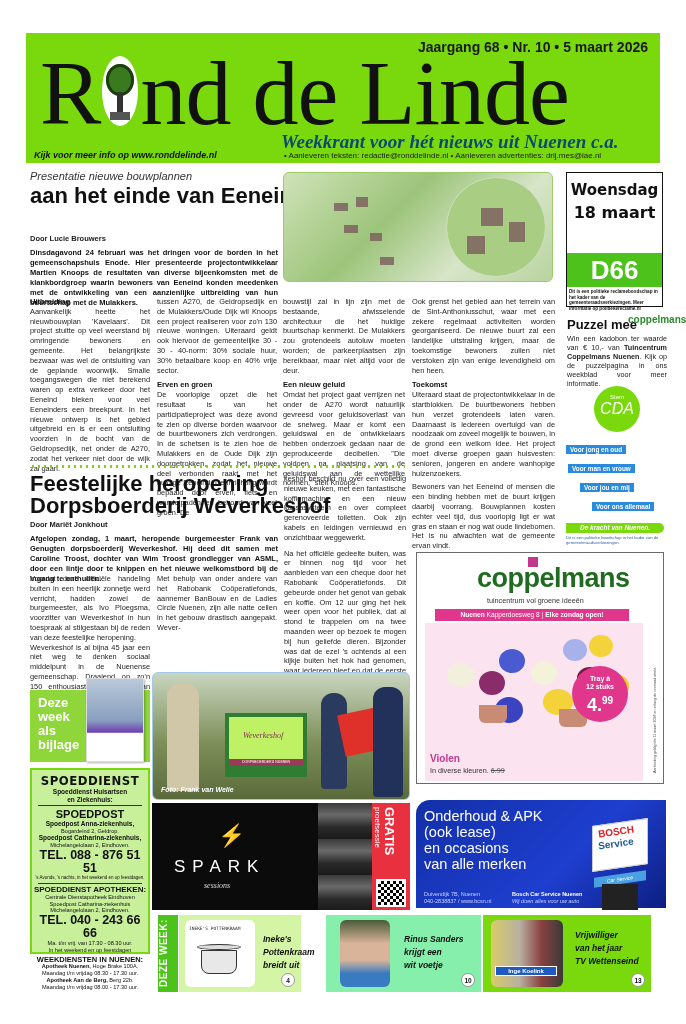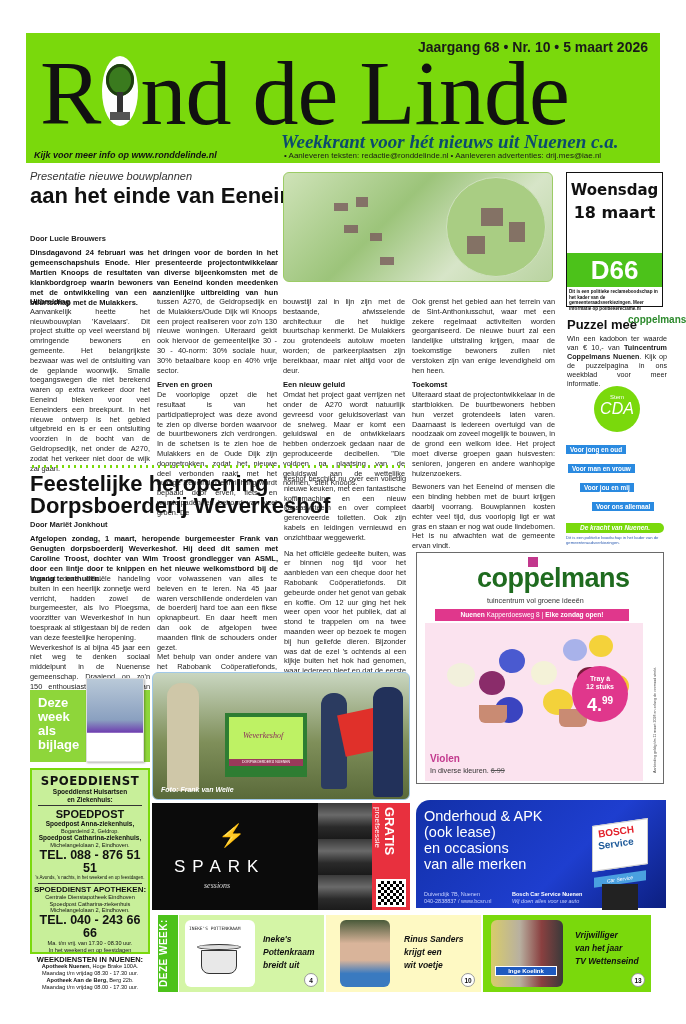--- a/index.html
+++ b/index.html
@@ -198,21 +198,20 @@
   <div>Feestelijke heropening</div>
   <div>Dorpsboerderij Weverkeshof</div>
 </div>
 <div class="abs by" style="left:30px;top:520px">Door Mariët Jonkhout</div>
 <div class="abs lead" style="left:30px;top:534px;width:248px">Afgelopen zondag, 1 maart, heropende burgemeester Frank van Genugten dorpsboerderij Weverkeshof. Hij deed dit samen met Caroline Troost, dochter van Wim Troost grondlegger van ASML, door een lintje door te knippen en het nieuwe welkomstbord bij de ingang te onthullen.</div>
 <div class="abs col" style="left:30px;top:574px;width:120px">
   <p>Voordat deze officiële handeling buiten in een heerlijk zonnetje werd verricht, hadden zowel de burgemeester, als Ivo Ploegsma, voorzitter van Weverkeshof in hun toespraak al stilgestaan bij de reden van deze feestelijke heropening.</p>
   <p>Weverkeshof is al bijna 45 jaar een niet weg te denken sociaal middelpunt in de Nuenense gemeenschap. Draaiend op zo'n 150 enthousiaste vrijwilligers kan men op Weverkeshof kennismaken met de natuur, met dieren en is er voor kinderen, maar ook</p>
 </div>
 <div class="abs col" style="left:157px;top:574px;width:120px">
-  <p>voor volwassenen van alles te beleven en te leren. Na 45 jaar waren verschillende onderdelen van de boerderij hard toe aan een fikse opknapbeurt. En daar heeft men dan ook de afgelopen twee maanden flink de schouders onder gezet.</p>
   <p>Met behulp van onder andere van het Rabobank Coöperatiefonds, aannemer BanBouw en de Ladies Circle Nuenen, zijn alle natte cellen in het gebouw drastisch aangepakt. Wever-</p>
 </div>
 <div class="abs col" style="left:284px;top:474px;width:122px">
   <p>keshof beschikt nu over een volledig nieuwe keuken, met een fantastische koffiemachine en een nieuw kassasysteem en over compleet gerenoveerde toiletten. Ook zijn kabels en leidingen vernieuwd en onzichtbaar weggewerkt.</p>
   <p style="margin-top:6px">Na het officiële gedeelte buiten, was er binnen nog tijd voor het aanbieden van een cheque door het Rabobank Coöperatiefonds. Dit gebeurde onder het genot van gebak en koffie. Om 12 uur ging het hek weer open voor het publiek, dat al stond te trappelen om na twee maanden weer op bezoek te mogen bij hun geliefde dieren. Bijzonder was dat de ezel 's ochtends al een kijkje buiten het hok had genomen, waar iedereen bleef en dat de eerste lammetjes al geboren zijn. Weverkeshof is er klaar voor en is iedere dag geopend van 10.00 tot 17.00 uur.</p>
 </div>
 
 <div id="photo" class="abs">
   <div class="p1"></div>
   <div class="sign">
@@ -322,34 +321,34 @@
     <div class="top"></div>
     <div class="bw">BOSCH</div>
     <div class="sv">Service</div>
     <div class="cs">Car Service</div>
     <div class="post"></div>
   </div>
 </div>
 
 <div id="dw" class="abs">
   <div class="lbl">DEZE WEEK:</div>
-  <div class="cell" style="left:21px;width:145px;background:#d4f5a6">
+  <div class="cell" style="left:21px;width:122px;background:#d4f5a6">
     <div class="thumb" style="background:#fff">
       <div style="position:absolute;left:4px;top:6px;font-size:4.5px;font-family:'DejaVu Sans Mono',monospace">INEKE'S POTTENKRAAM</div>
       <div style="position:absolute;left:16px;top:30px;width:36px;height:24px;border:1.5px solid #333;border-radius:0 0 8px 8px;background:#e8e8e8"></div>
       <div style="position:absolute;left:12px;top:24px;width:44px;height:6px;border:1.5px solid #333;border-radius:50%;background:#ddd"></div>
     </div>
     <div class="txt" style="left:84px">
         <div>Ineke's</div>
         <div>Pottenkraam</div>
         <div>breidt uit</div>
       </div>
     <div class="num">4</div>
   </div>
-  <div class="cell" style="left:168px;width:155px;background:#fef9c3">
+  <div class="cell" style="left:168px;width:155px;background:#86efac">
     <div class="thumb" style="left:14px;width:50px;background:linear-gradient(180deg,#4a5a3a 0%,#d9b49a 35%,#d9b49a 60%,#3a7ac0 80%)"></div>
     <div class="txt" style="left:78px">
         <div>Rinus Sanders</div>
         <div>krijgt een</div>
         <div>wit voetje</div>
       </div>
     <div class="num">10</div>
   </div>
   <div class="cell" style="left:325px;width:168px;background:#7ad90c">
     <div class="thumb" style="left:8px;width:72px;background:linear-gradient(90deg,#d8cc6a 0%,#b8b0a0 40%,#8a4040 70%,#3a3a3a 100%)">

